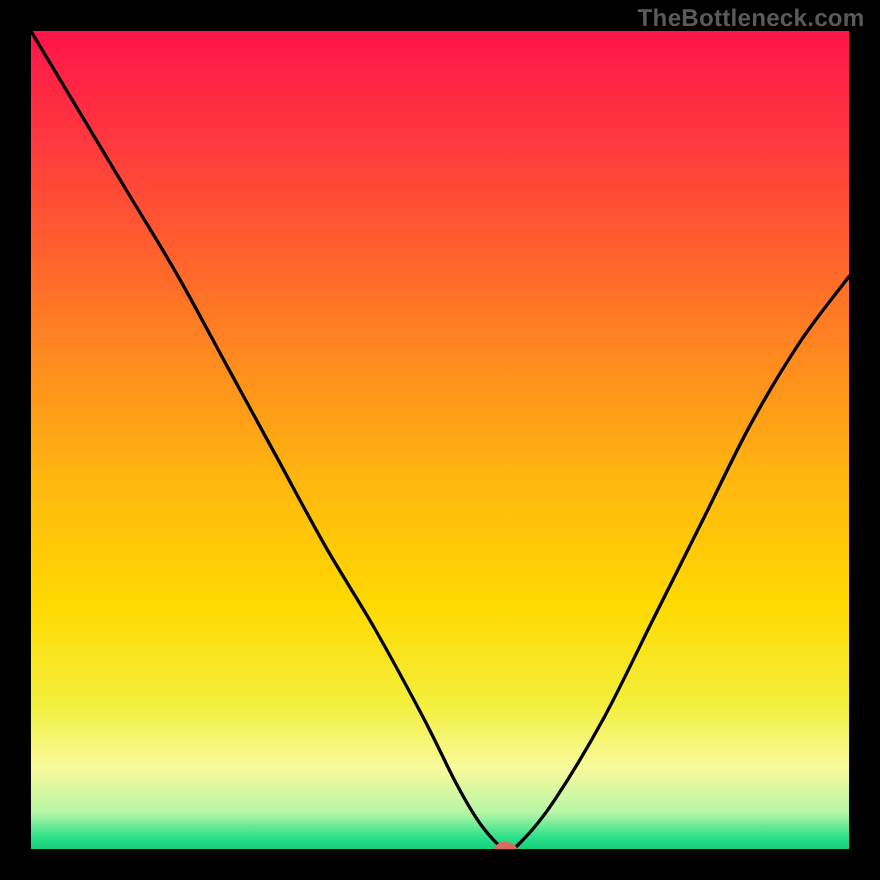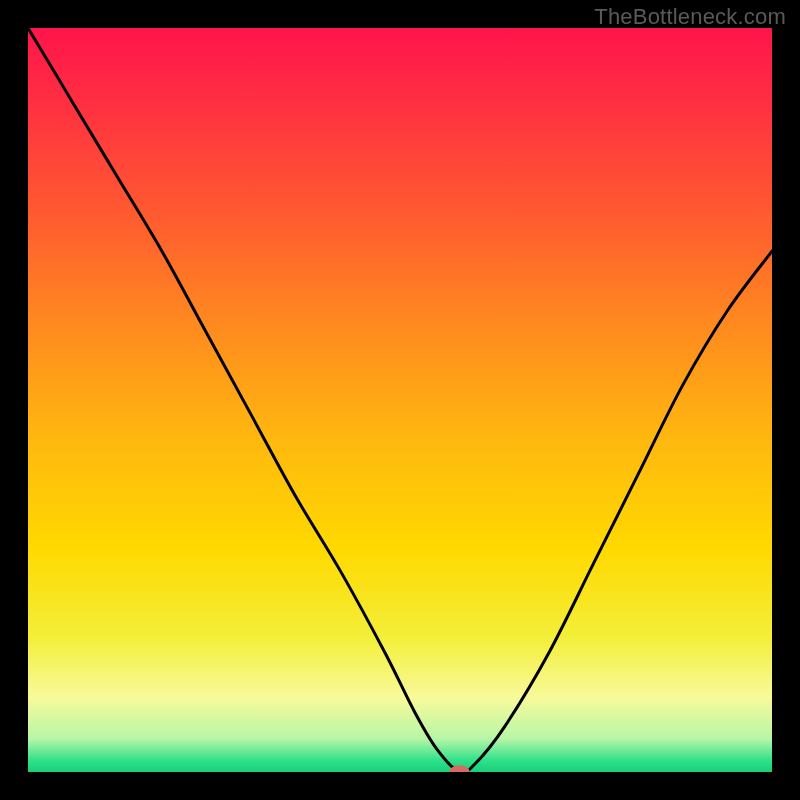--- a/index.html
+++ b/index.html
@@ -16,21 +16,21 @@
     width: 800px;
     height: 800px;
     background: #000;
   }
   .watermark {
     position: absolute;
     top: 4px;
     right: 14px;
     color: #5a5a5a;
     font-size: 22px;
-    font-weight: 400;
+    font-weight: 700;
     letter-spacing: 0.2px;
     user-select: none;
   }
   .plot {
     position: absolute;
     left: 28px;
     top: 28px;
     width: 744px;
     height: 744px;
   }

